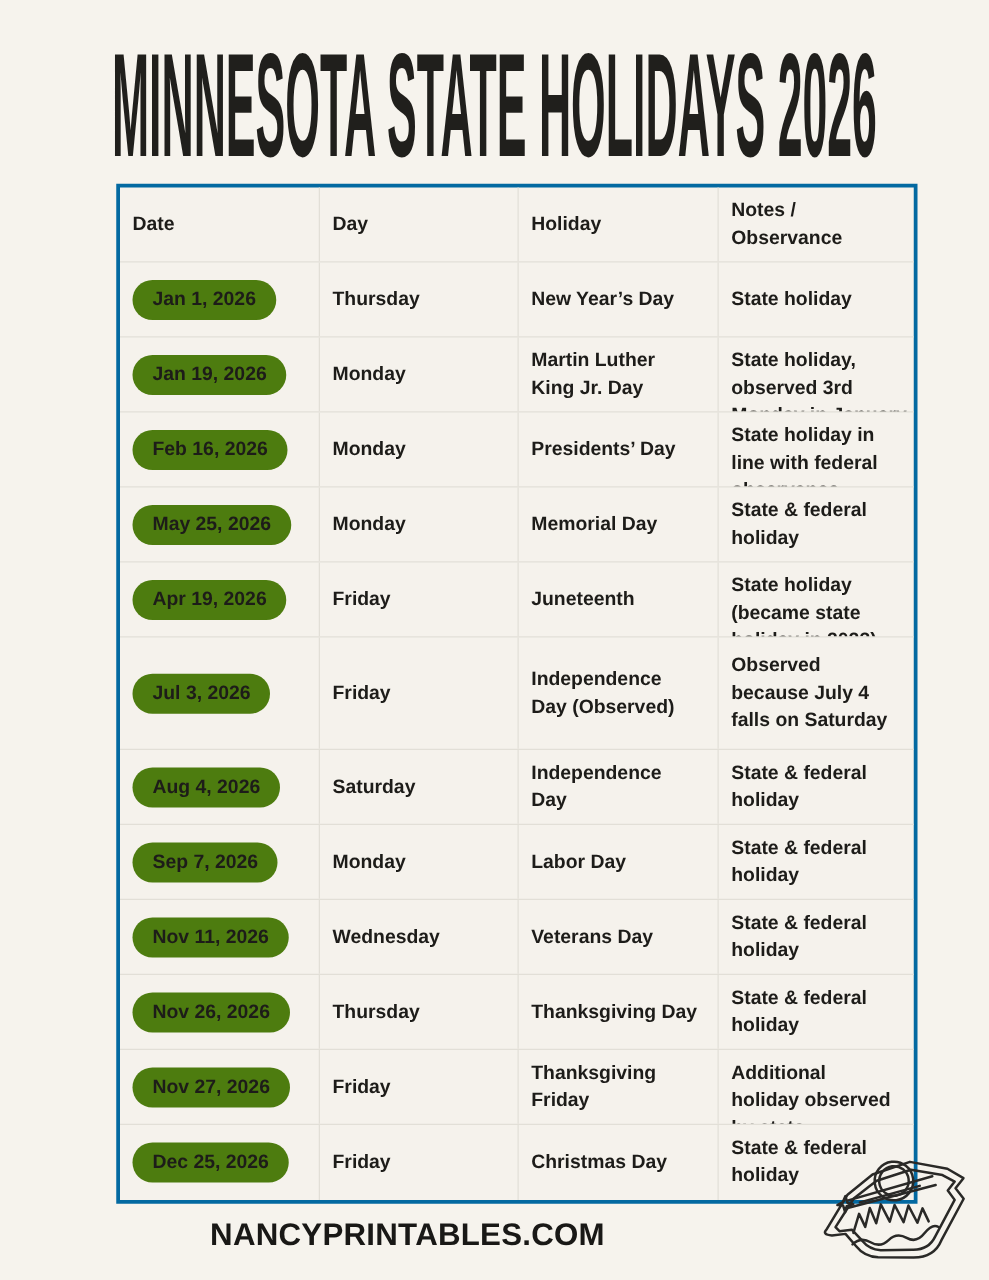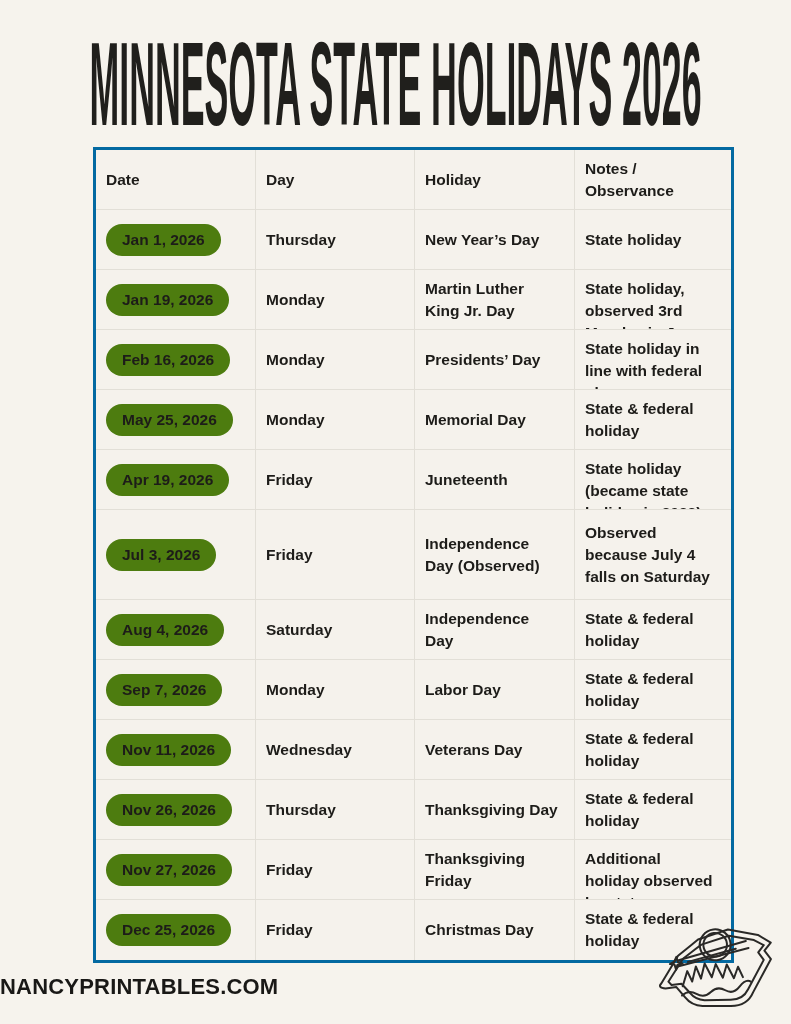--- a/index.html
+++ b/index.html
@@ -47,22 +47,22 @@
     display:inline-block;
     background:#4d7c0f;
     border-radius:17px;
     padding:5px 16px;
     white-space:nowrap;
   }
 
   
   .footer-url{
     position:absolute;left:0;top:974px;width:652px;
-    text-align:left;
-    font-size:22px;font-weight:bold;letter-spacing:0.2px;
+    text-align:center;
+    font-size:25px;font-weight:bold;letter-spacing:0.2px;
     color:#191816;
   }
 
   
   .logo-svg{position:absolute;left:645px;top:924px;width:142px;height:100px;}
 </style>
 </head>
 <body>
 
 <div class="page">

